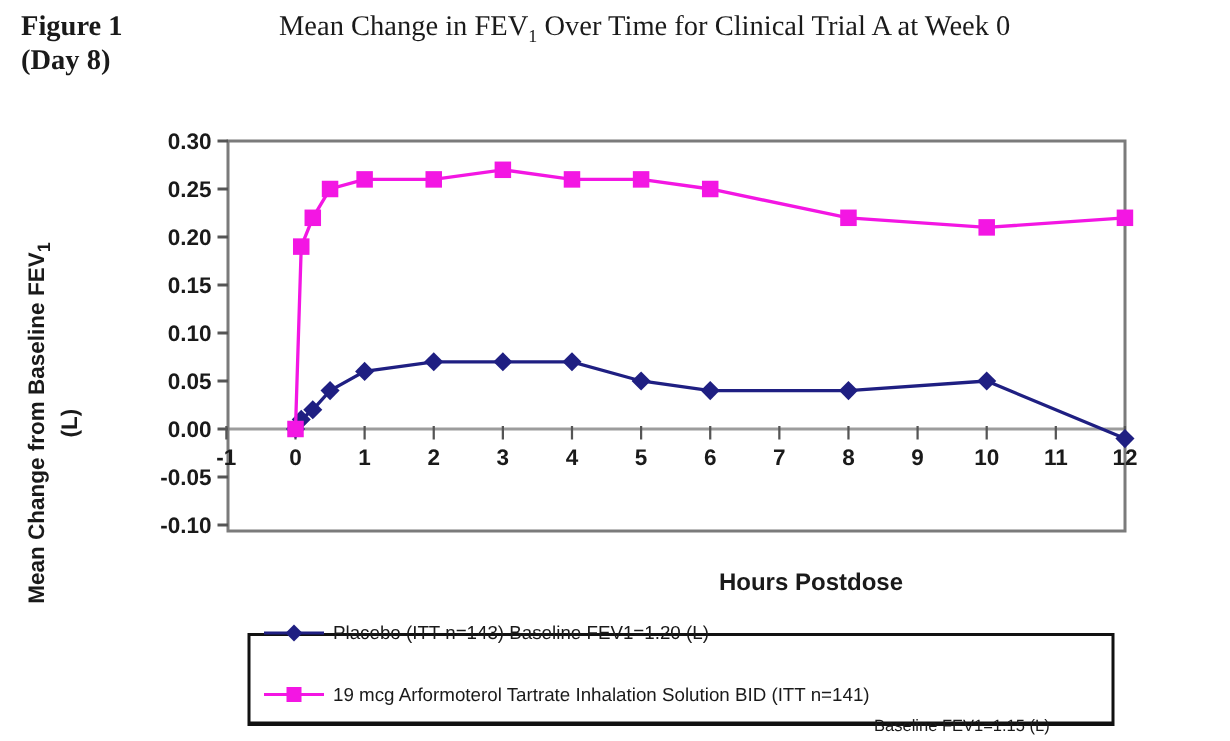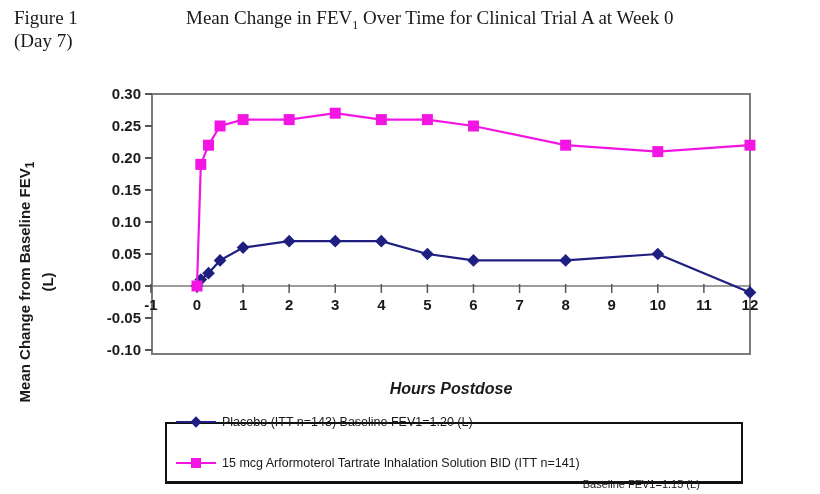--- a/index.html
+++ b/index.html
@@ -1,40 +1,40 @@
 <!DOCTYPE html>
 <html><head>
 <meta charset="utf-8">
 <style>
   html,body{margin:0;padding:0;background:#ffffff;}
   .page{position:relative;width:820px;height:494px;background:#ffffff;overflow:hidden;
         font-family:"Liberation Sans",sans-serif;color:#1a1a1a;}
   .fig-label{position:absolute;left:14px;top:6px;font-family:"Liberation Serif",serif;
-             font-weight:normal;font-size:19px;line-height:23px;white-space:pre;}
+             font-weight:bold;font-size:19px;line-height:23px;white-space:pre;}
   .fig-title{position:absolute;left:186px;top:6px;right:4px;font-family:"Liberation Serif",serif;
              font-weight:normal;font-size:19px;line-height:23px;}
   .fig-title sub,.ylabel sub{font-size:12px;}
   svg.chart{position:absolute;left:0;top:0;}
   .ylabel{position:absolute;left:36px;top:282px;transform:translate(-50%,-50%) rotate(-90deg);
           font-weight:bold;font-size:15px;text-align:center;line-height:18px;white-space:nowrap;}
-  .xlabel{position:absolute;left:300px;top:380px;width:302px;text-align:center;
-          font-weight:bold;font-size:16px;font-style:italic;}
+  .xlabel{position:absolute;left:300px;top:380px;width:302px;text-align:right;
+          font-weight:bold;font-size:16px;}
   .legend{position:absolute;left:165px;top:422px;width:578px;height:62px;
           border:2px solid #111;border-bottom-width:3px;box-sizing:border-box;
           display:flex;flex-direction:column;justify-content:center;gap:7px;padding-left:8px;background:#fff;}
   .legend-row{display:flex;align-items:center;font-size:12.5px;white-space:nowrap;}
   .legend-row .swatch{flex:0 0 auto;margin-right:5px;}
   .legend-small{font-size:11px;margin-left:3px;margin-top:42px;}
 </style>
 </head>
 <body>
 
 <div class="page">
 
-  <div class="fig-label"><span>Figure 1</span><br><span>(Day 7)</span></div>
+  <div class="fig-label"><span>Figure 1</span><br><span>(Day 8)</span></div>
 
   <div class="fig-title"><span>Mean Change in FEV</span><sub>1</sub><span> Over Time for Clinical Trial A at Week 0</span></div>
 
   <svg class="chart" id="chart-svg" width="820" height="494" viewBox="0 0 820 494">
       <line x1="152" y1="286" x2="750" y2="286" stroke="#9c9c9c" stroke-width="2"></line>
       <rect x="152" y="94" width="598" height="260" fill="none" stroke="#7b7b7b" stroke-width="2"></rect>
       <line x1="145" y1="94" x2="152" y2="94" stroke="#555555" stroke-width="2"></line>
       <text x="141" y="99" text-anchor="end" font-size="15" font-weight="bold" fill="#1a1a1a" font-family="Liberation Sans, sans-serif">0.30</text>
       <line x1="145" y1="126" x2="152" y2="126" stroke="#555555" stroke-width="2"></line>
       <text x="141" y="131" text-anchor="end" font-size="15" font-weight="bold" fill="#1a1a1a" font-family="Liberation Sans, sans-serif">0.25</text>
@@ -120,18 +120,18 @@
         <line class="sw-line" x1="1" y1="6" x2="41" y2="6" stroke-width="2" stroke="#1f1f82"></line>
         <rect class="sw-fill" x="17" y="2" width="8" height="8" transform="rotate(45 21 6)" fill="#1f1f82"></rect>
       </svg>
       <span>Placebo (ITT n=143) Baseline FEV1=1.20 (L)</span>
     </div>
     <div class="legend-row">
       <svg class="swatch" width="42" height="12">
         <line class="sw-line" x1="1" y1="6" x2="41" y2="6" stroke-width="2" stroke="#f316e3"></line>
         <rect class="sw-fill" x="16" y="1" width="10" height="10" fill="#f316e3"></rect>
       </svg>
-      <span>15 mcg Arformoterol Tartrate Inhalation Solution BID (ITT n=141)</span>
+      <span>19 mcg Arformoterol Tartrate Inhalation Solution BID (ITT n=141)</span>
       <span class="legend-small">Baseline FEV1=1.15 (L)</span>
     </div>
   </div>
 
 </div>
 
 </body></html>

